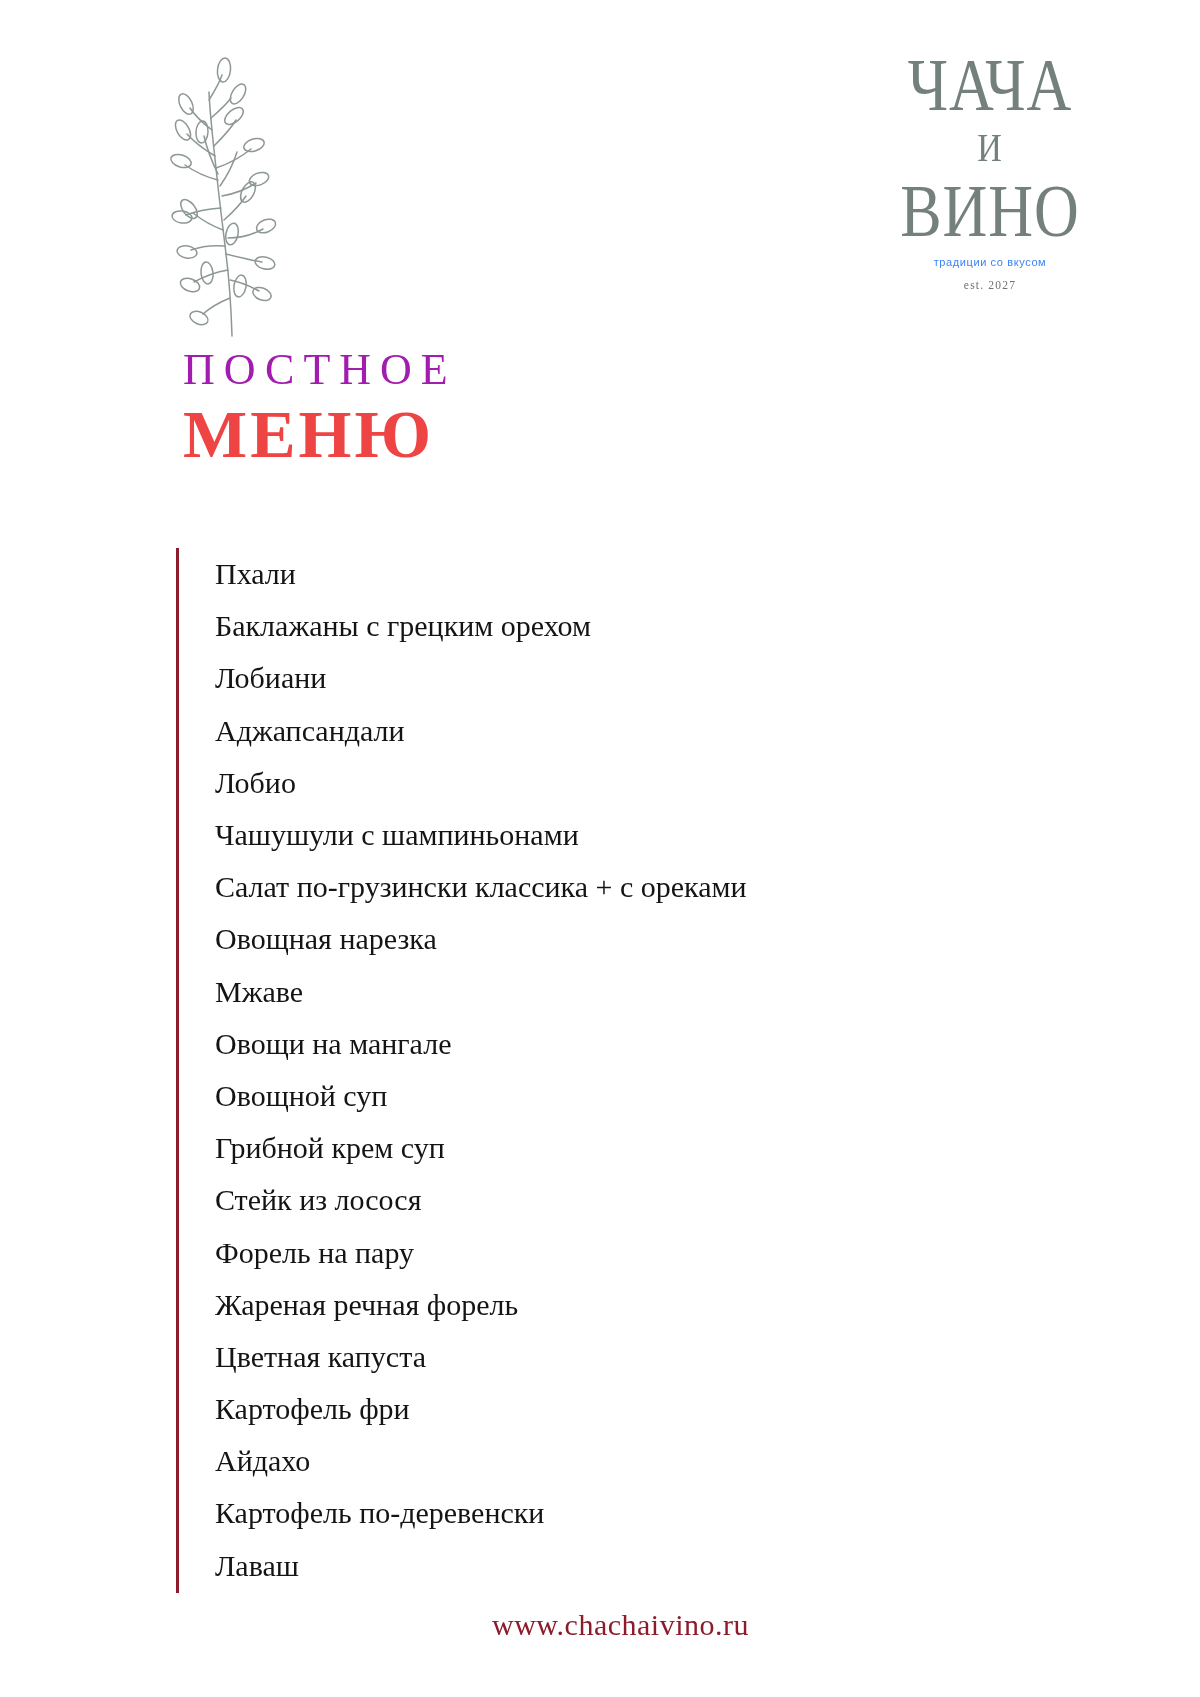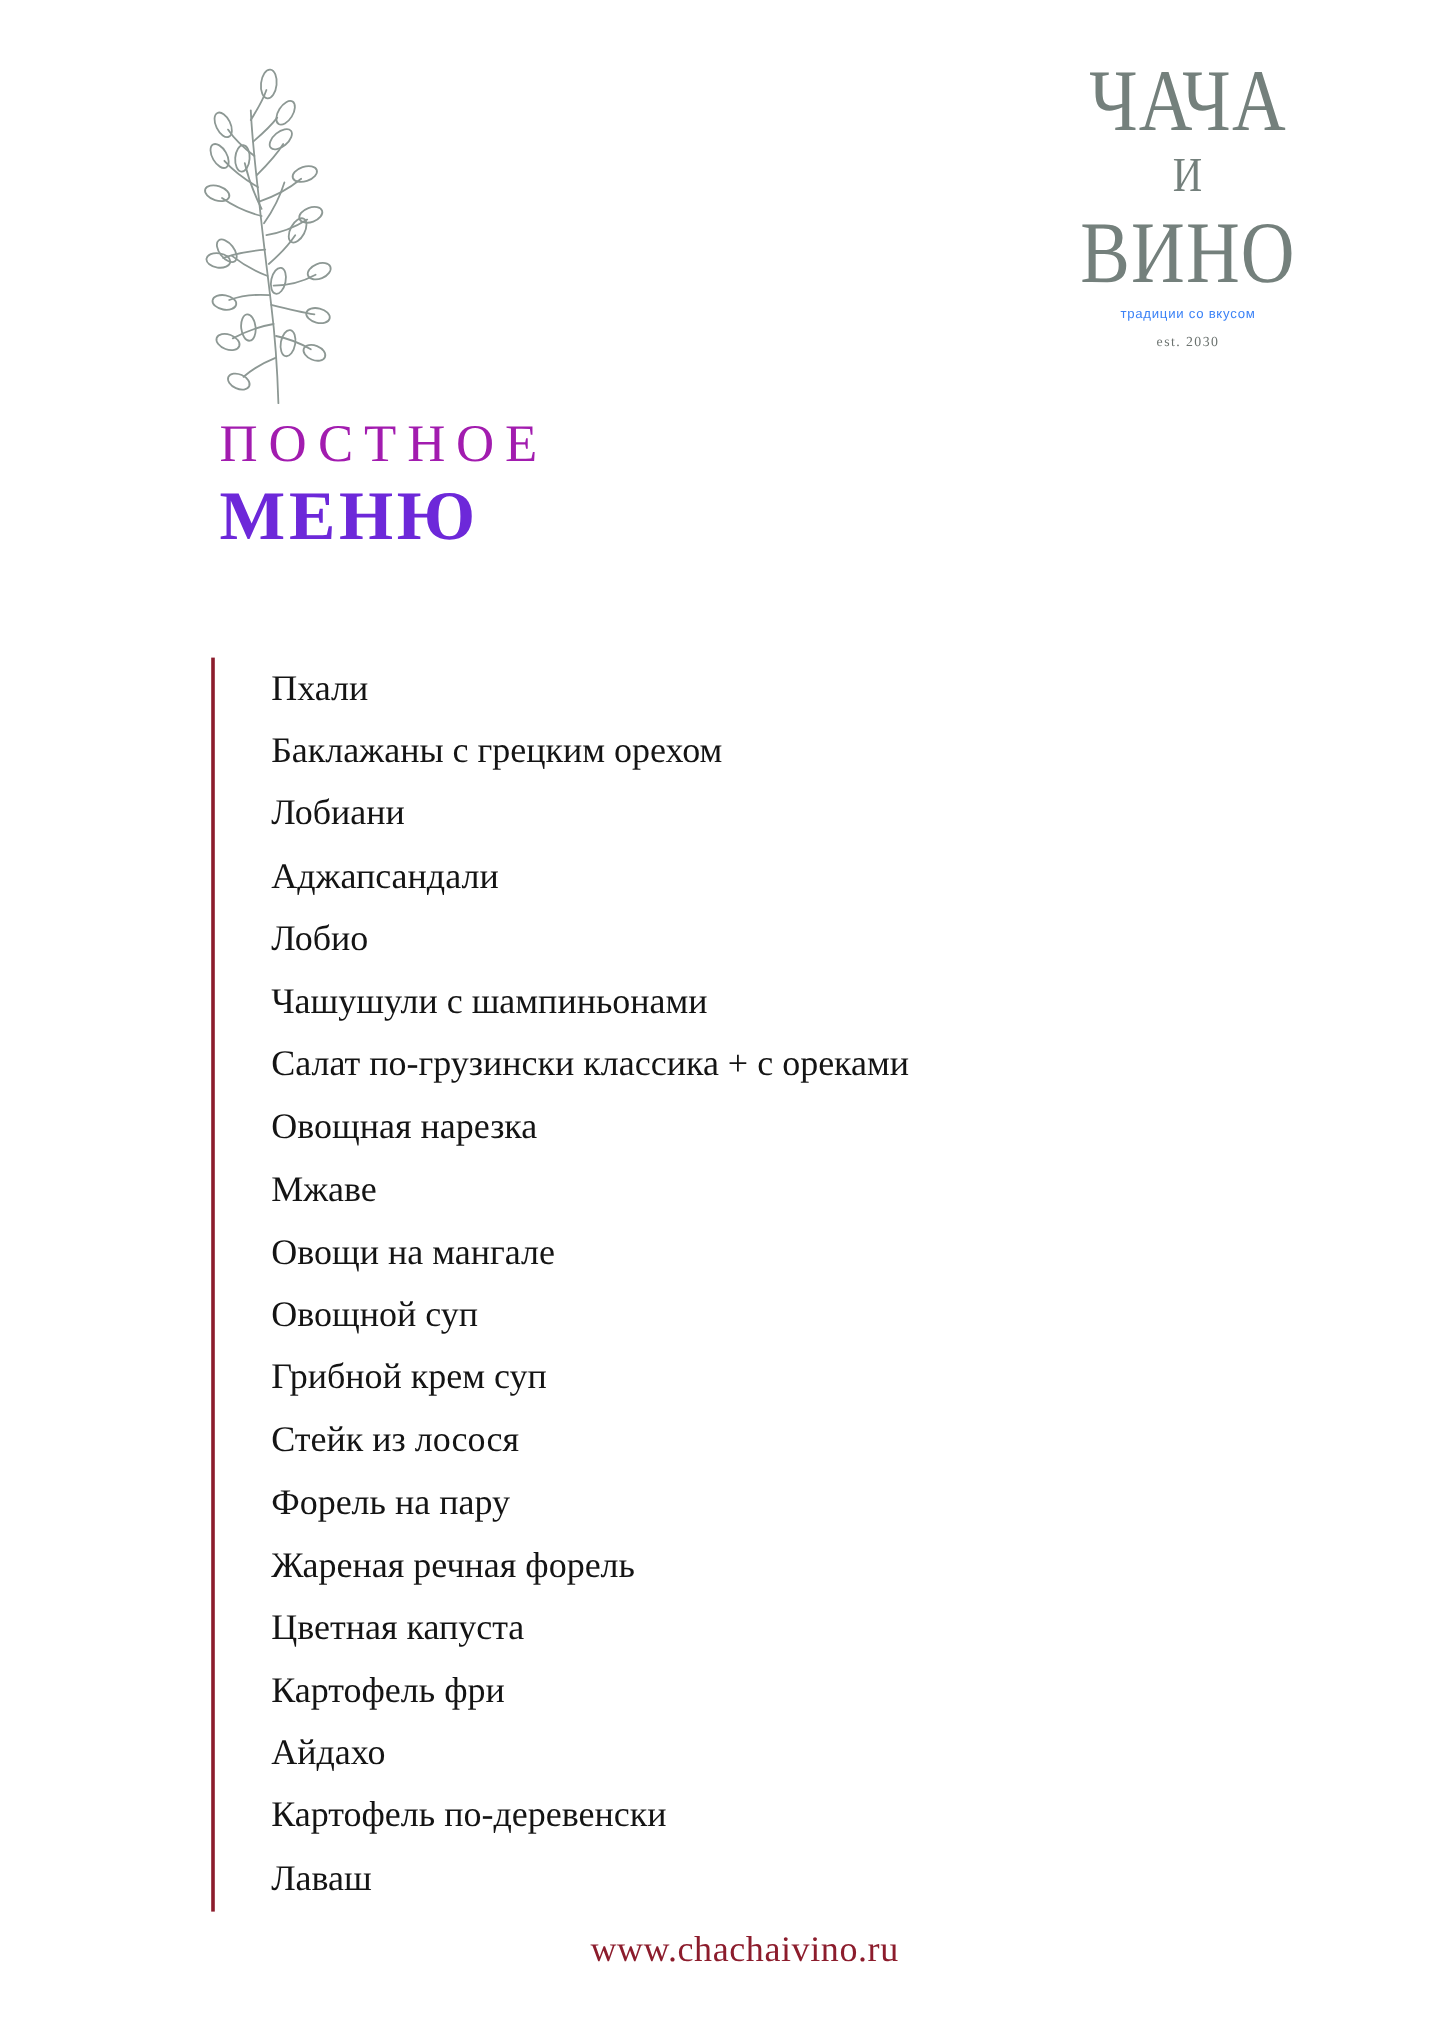--- a/index.html
+++ b/index.html
@@ -116,24 +116,24 @@
     font-size: 44px;
     font-weight: 400;
     letter-spacing: 9px;
     color: #a21caf;
     line-height: 1;
     margin: 0;
   }
 
   .title-main {
     font-family: "Liberation Serif", "DejaVu Serif", serif;
-    font-size: 58px;
+    font-size: 68px;
     font-weight: 700;
     letter-spacing: 3px;
-    color: #6d28d9;
+    color: #ef4444;
     line-height: 1.02;
     margin: 8px 0 0 0;
   }
 
   
   .menu-wrap {
     position: absolute;
     left: 176px;
     top: 548px;
     width: 960px;
@@ -145,21 +145,21 @@
   .accent-rule {
     width: 3px;
     min-width: 3px;
     background: #8c1c2c;
     flex: 0 0 auto;
   }
 
   .menu-list {
     list-style: none;
     margin: 0;
-    padding: 0 0 0 47px;
+    padding: 0 0 0 36px;
     flex: 1 1 auto;
     display: flex;
     flex-direction: column;
     justify-content: flex-start;
   }
 
   .menu-item {
     font-family: "Liberation Serif", "DejaVu Serif", serif;
     font-size: 30px;
     font-weight: 400;
@@ -245,21 +245,21 @@
         <ellipse cx="75" cy="225" rx="6" ry="11" transform="rotate(-6 75 225)"></ellipse>
         <ellipse cx="100" cy="186" rx="6" ry="11" transform="rotate(12 100 186)"></ellipse>
       </svg>
     </div>
 
     <div class="brand-lockup" style="color: rgb(116, 128, 124);">
       <div class="brand-line1">ЧАЧА</div>
       <div class="brand-line2">И</div>
       <div class="brand-line3">ВИНО</div>
       <div class="brand-tagline">традиции со вкусом</div>
-      <div class="brand-est">est. 2030</div>
+      <div class="brand-est">est. 2027</div>
     </div>
   </div>
 
   <div class="title-block">
     <div class="title-kicker">ПОСТНОЕ</div>
     <div class="title-main">МЕНЮ</div>
   </div>
 
   <div class="menu-wrap">
     <div class="accent-rule" style="background: rgb(140, 28, 44);"></div>

